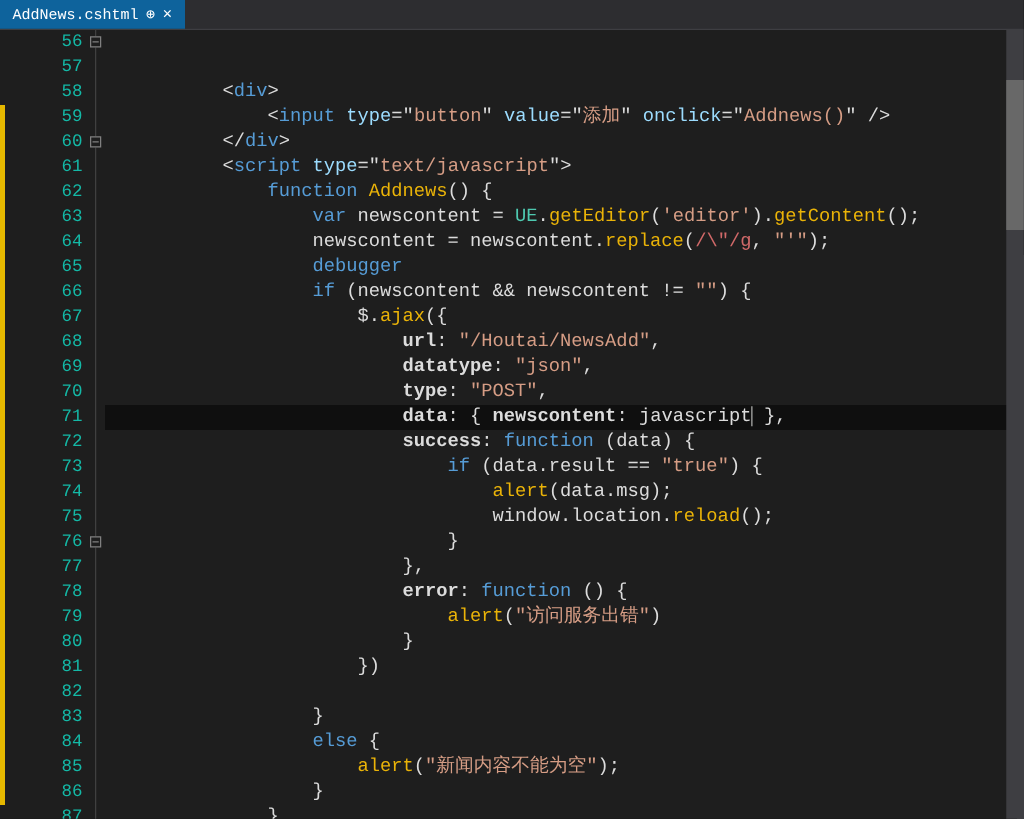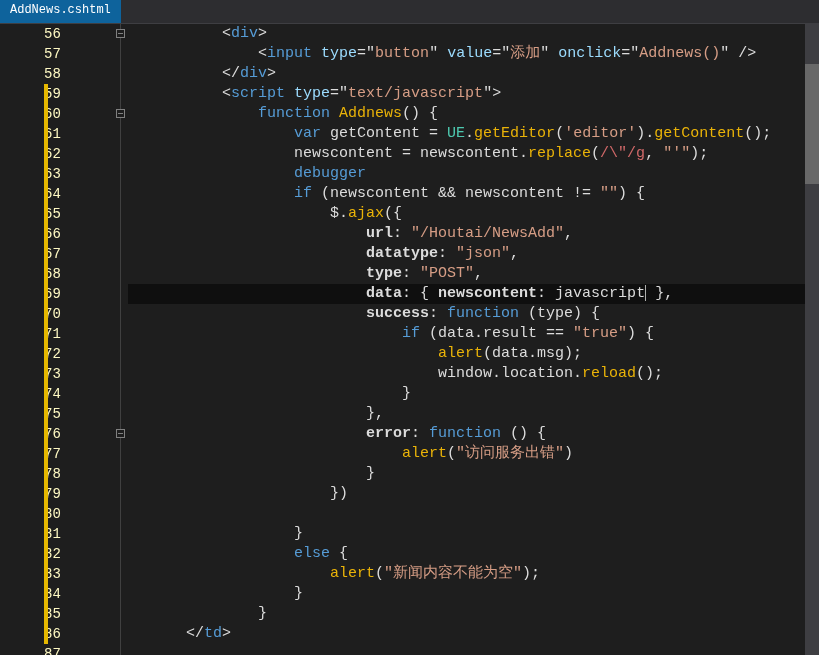--- a/index.html
+++ b/index.html
@@ -19,39 +19,38 @@
 }
 .tab {
   background: #0e639c;
   color: #ffffff;
   padding: 3px 10px;
   font-size: 12px;
   display: flex;
   align-items: center;
   gap: 6px;
   height: 100%;
-  flex-direction: column;
 }
 .tab-close {
   font-size: 13px;
   cursor: pointer;
 }
 .editor {
   display: flex;
   height: calc(100% - 24px);
   background: #1e1e1e;
 }
 .gutter {
   background: #1e1e1e;
   width: 70px;
+  text-align: right;
   padding-right: 4px;
-  color: #fef9c3;
+  color: #14b8a6;
   user-select: none;
   position: relative;
-  margin-left: 44px;
 }
 .line-num {
   height: 20px;
   line-height: 20px;
   font-size: 14px;
   position: relative;
 }
 .modified-marker {
   position: absolute;
   left: 0;
@@ -85,20 +84,21 @@
 .fold-line {
   position: absolute;
   left: 6px;
   width: 1px;
   background: #404040;
 }
 .code-area {
   flex: 1;
   color: #dcdcdc;
   position: relative;
+  margin-top: 40px;
 }
 .code-line {
   height: 20px;
   line-height: 20px;
   white-space: pre;
   padding-left: 4px;
 }
 .highlight-line {
   background: #0f0f0f;
   position: absolute;
@@ -192,30 +192,30 @@
       <div class="fold-box" style="top: 85px;"></div>
       <div class="fold-box" style="top: 405px;"></div>
     </div>
   <div class="code-area" id="codearea">
       <div class="highlight-line" style="top: 260px;"></div>
       <div class="code-line"><span>          </span><span class="punc">&lt;</span><span class="tag">div</span><span class="punc">&gt;</span></div>
       <div class="code-line"><span>              </span><span class="punc">&lt;</span><span class="tag">input</span><span class="punc"> </span><span class="attr">type</span><span class="punc">="</span><span class="str">button</span><span class="punc">" </span><span class="attr">value</span><span class="punc">="</span><span class="str">添加</span><span class="punc">" </span><span class="attr">onclick</span><span class="punc">="</span><span class="str">Addnews()</span><span class="punc">" /&gt;</span></div>
       <div class="code-line"><span>          </span><span class="punc">&lt;/</span><span class="tag">div</span><span class="punc">&gt;</span></div>
       <div class="code-line"><span>          </span><span class="punc">&lt;</span><span class="tag">script</span><span class="punc"> </span><span class="attr">type</span><span class="punc">="</span><span class="str">text/javascript</span><span class="punc">"&gt;</span></div>
       <div class="code-line"><span>              </span><span class="kw">function</span><span class="punc"> </span><span class="fn">Addnews</span><span class="punc">() {</span></div>
-      <div class="code-line"><span>                  </span><span class="kw">var</span><span class="punc"> getContent = </span><span class="type">UE</span><span class="punc">.</span><span class="fn">getEditor</span><span class="punc">(</span><span class="str">'editor'</span><span class="punc">).</span><span class="fn">getContent</span><span class="punc">();</span></div>
+      <div class="code-line"><span>                  </span><span class="kw">var</span><span class="punc"> newscontent = </span><span class="type">UE</span><span class="punc">.</span><span class="fn">getEditor</span><span class="punc">(</span><span class="str">'editor'</span><span class="punc">).</span><span class="fn">getContent</span><span class="punc">();</span></div>
       <div class="code-line"><span>                  </span><span class="punc">newscontent = newscontent.</span><span class="fn">replace</span><span class="punc">(</span><span class="regex">/\"/g</span><span class="punc">, </span><span class="str">"'"</span><span class="punc">);</span></div>
       <div class="code-line"><span>                  </span><span class="kw">debugger</span></div>
       <div class="code-line"><span>                  </span><span class="kw">if</span><span class="punc"> (newscontent &amp;&amp; newscontent != </span><span class="str">""</span><span class="punc">) {</span></div>
       <div class="code-line"><span>                      </span><span class="punc">$.</span><span class="fn">ajax</span><span class="punc">({</span></div>
       <div class="code-line"><span>                          </span><span class="prop">url</span><span class="punc">: </span><span class="str">"/Houtai/NewsAdd"</span><span class="punc">,</span></div>
       <div class="code-line"><span>                          </span><span class="prop">datatype</span><span class="punc">: </span><span class="str">"json"</span><span class="punc">,</span></div>
       <div class="code-line"><span>                          </span><span class="prop">type</span><span class="punc">: </span><span class="str">"POST"</span><span class="punc">,</span></div>
       <div class="code-line"><span>                          </span><span class="prop">data</span><span class="punc">: { </span><span class="prop">newscontent</span><span class="punc">: javascript</span><span class="cursor-caret"></span><span class="punc"> },</span></div>
-      <div class="code-line"><span>                          </span><span class="prop">success</span><span class="punc">: </span><span class="kw">function</span><span class="punc"> (type) {</span></div>
+      <div class="code-line"><span>                          </span><span class="prop">success</span><span class="punc">: </span><span class="kw">function</span><span class="punc"> (data) {</span></div>
       <div class="code-line"><span>                              </span><span class="kw">if</span><span class="punc"> (data.result == </span><span class="str">"true"</span><span class="punc">) {</span></div>
       <div class="code-line"><span>                                  </span><span class="fn">alert</span><span class="punc">(data.msg);</span></div>
       <div class="code-line"><span>                                  </span><span class="punc">window.location.</span><span class="fn">reload</span><span class="punc">();</span></div>
       <div class="code-line"><span>                              </span><span class="punc">}</span></div>
       <div class="code-line"><span>                          </span><span class="punc">},</span></div>
       <div class="code-line"><span>                          </span><span class="prop">error</span><span class="punc">: </span><span class="kw">function</span><span class="punc"> () {</span></div>
       <div class="code-line"><span>                              </span><span class="fn">alert</span><span class="punc">(</span><span class="str">"访问服务出错"</span><span class="punc">)</span></div>
       <div class="code-line"><span>                          </span><span class="punc">}</span></div>
       <div class="code-line"><span>                      </span><span class="punc">})</span></div>
       <div class="code-line"><span></span></div>

